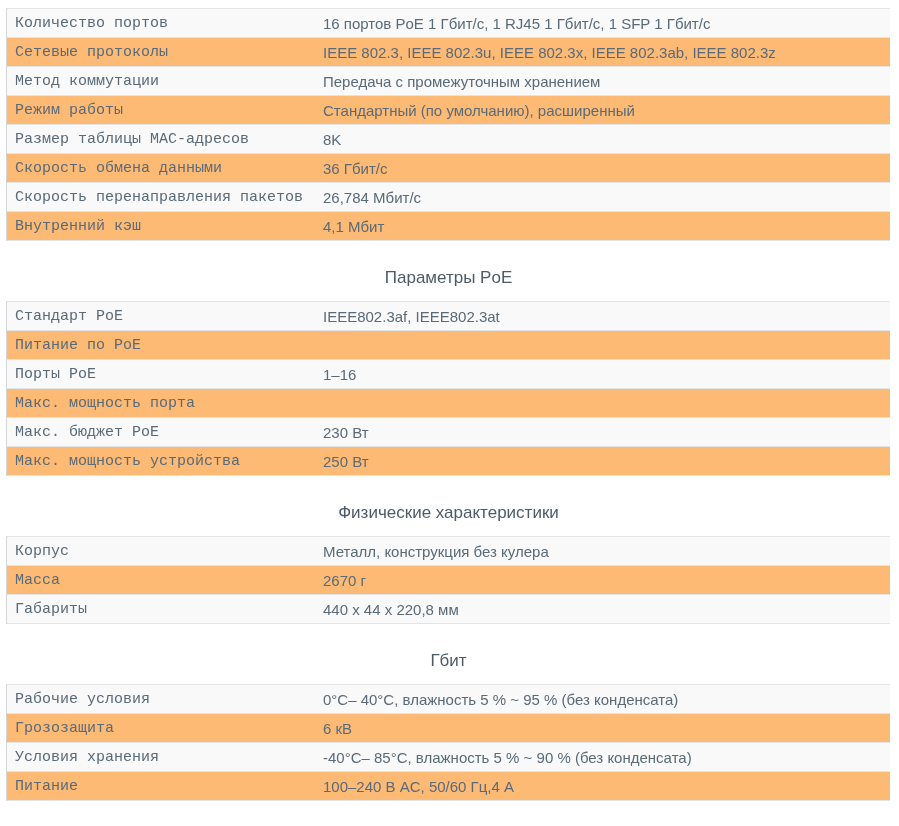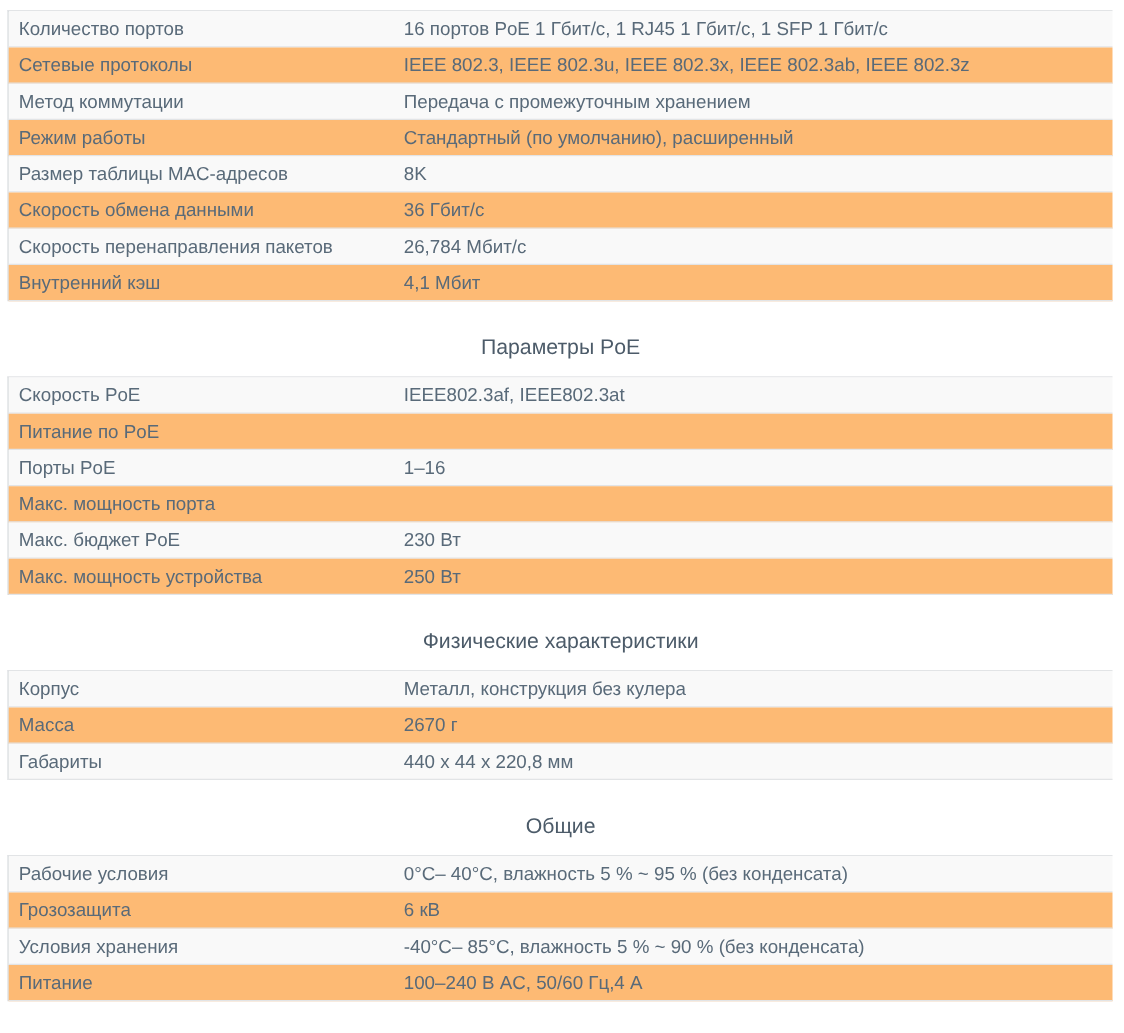--- a/index.html
+++ b/index.html
@@ -42,20 +42,21 @@
   }
   .spec-row.alt {
     background: #f9f9f9;
   }
   .spec-label {
     width: 300px;
     flex-shrink: 0;
     padding-left: 8px;
     white-space: nowrap;
     overflow: hidden;
+    font-family: Liberation Mono, monospace;
   }
   .spec-value {
     flex: 1;
     padding-left: 8px;
     white-space: nowrap;
     overflow: hidden;
   }
 </style>
 </head>
 <body>
@@ -103,21 +104,21 @@
     <div class="spec-label">Внутренний кэш</div>
     <div class="spec-value">4,1 Мбит</div>
   </div>
 </div>
   </section>
 
   <section>
     <h2 class="section-heading">Параметры PoE</h2>
     <div class="spec-table">
   <div class="spec-row alt">
-    <div class="spec-label">Скорость PoE</div>
+    <div class="spec-label">Стандарт PoE</div>
     <div class="spec-value">IEEE802.3af, IEEE802.3at</div>
   </div>
 
   <div class="spec-row">
     <div class="spec-label">Питание по PoE</div>
   </div>
 
   <div class="spec-row alt">
     <div class="spec-label">Порты PoE</div>
     <div class="spec-value">1–16</div>
@@ -153,21 +154,21 @@
   </div>
 
   <div class="spec-row alt">
     <div class="spec-label">Габариты</div>
     <div class="spec-value">440 x 44 x 220,8 мм</div>
   </div>
 </div>
   </section>
 
   <section>
-    <h2 class="section-heading">Общие</h2>
+    <h2 class="section-heading">Гбит</h2>
     <div class="spec-table">
   <div class="spec-row alt">
     <div class="spec-label">Рабочие условия</div>
     <div class="spec-value">0°C– 40°C, влажность 5 % ~ 95 % (без конденсата)</div>
   </div>
 
   <div class="spec-row">
     <div class="spec-label">Грозозащита</div>
     <div class="spec-value">6 кВ</div>
   </div>

